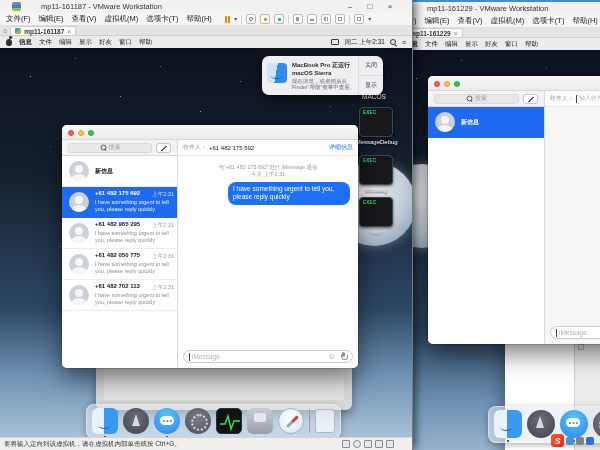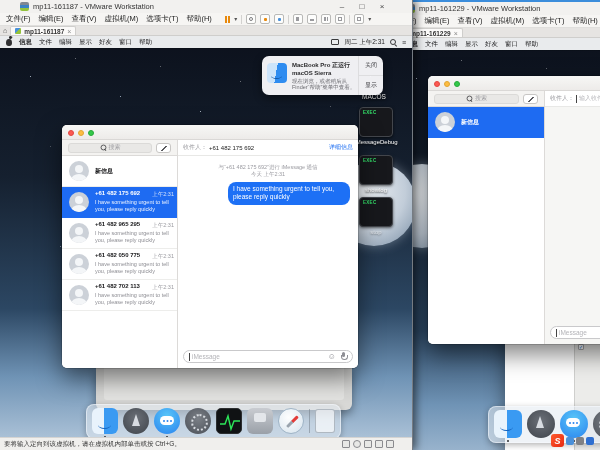--- a/index.html
+++ b/index.html
@@ -3,21 +3,21 @@
 <meta charset="utf-8">
 <style>
 *{margin:0;padding:0;box-sizing:border-box}
 body{background:#111;font-family:"Liberation Sans","DejaVu Sans",sans-serif}
 .screen{position:relative;width:600px;height:450px;overflow:hidden;background:#222}
 
 
 .vmwin{position:absolute;background:#f0efed}
 #win-right{left:385px;top:0;width:262px;height:470px;z-index:1;border:1px solid #8a9099;border-top:2px solid #3c8ddb}
 #win-left{left:0;top:0;width:413px;height:450px;z-index:2;border-right:1px solid #757b82;box-shadow:3px 0 8px rgba(0,0,0,.55)}
-.titlebar{height:13px;display:flex;align-items:center;gap:4px;padding:0 20px;background:#f2f1ef;font-size:7.5px;color:#333;white-space:nowrap}
+.titlebar{height:13px;display:flex;align-items:center;gap:20px;padding:0 12px;background:#f2f1ef;font-size:7.5px;color:#333;white-space:nowrap}
 .wicon{width:9px;height:9px;border-radius:2px;background:linear-gradient(180deg,#7f8792 33%,#3b82c4 33% 66%,#93c23d 66%);flex:0 0 auto}
 .winctrl{margin-left:auto;display:flex}
 .wc{width:20px;height:12px;display:flex;align-items:center;justify-content:center;font-size:8px;color:#444}
 .wmenubar{height:13px;display:flex;align-items:center;gap:8px;padding:0 6px;background:#f6f5f3;font-size:7.5px;color:#222;border-bottom:1px solid #e0dfdd;white-space:nowrap}
 .tbwrap{display:flex;align-items:center;gap:4px;margin-left:5px}
 .pausegrp{display:flex;gap:1.5px;align-items:center}
 .pb{width:2px;height:7px;background:#e8890c;display:block}
 .tcaret2{font-size:6px;color:#555;line-height:1}
 .tsep{width:1px;height:9px;background:#d2d1cf}
 .tbi{width:10px;height:10px;border-radius:2px;border:1px solid #b9b9b7;background:#fdfdfc;position:relative;flex:0 0 auto}

